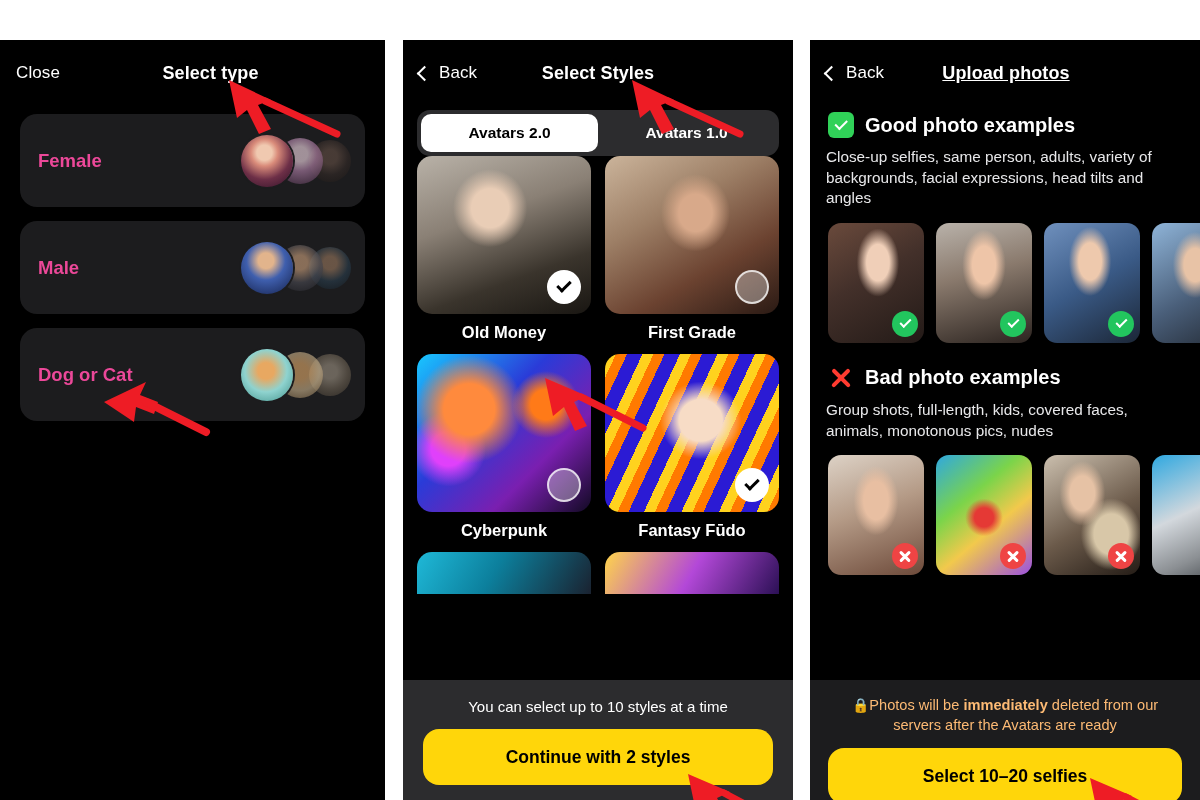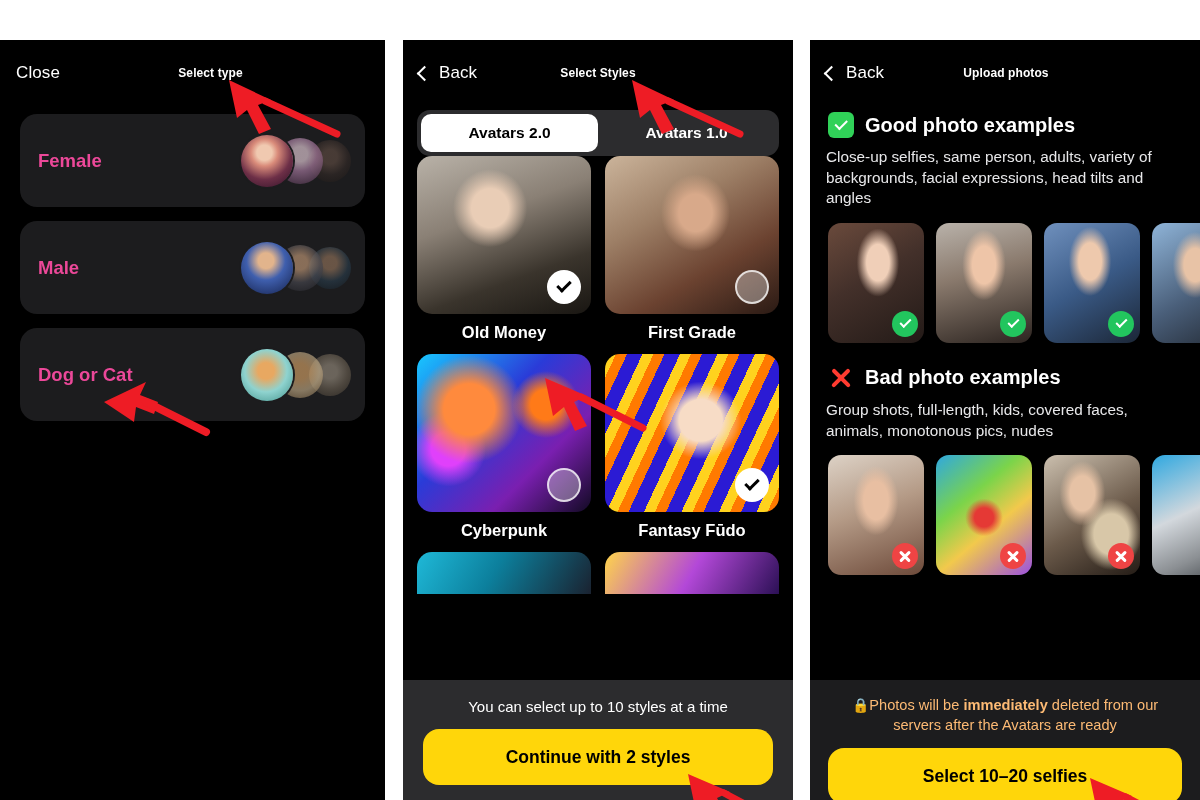--- a/index.html
+++ b/index.html
@@ -54,28 +54,28 @@
     width: 11px; height: 11px;
     border-left: 2.6px solid #fff;
     border-bottom: 2.6px solid #fff;
     transform: rotate(45deg);
     margin-right: 9px;
     position: relative; top: 0px;
   }
   .nav-title {
     width: 100%;
     text-align: center;
-    font-size: 12px;
+    font-size: 18px;
     font-weight: bold;
     color: #ffffff;
     letter-spacing: .1px;
   }
   .panel-1 .nav-title { padding-left: 36px; }
   .panel-2 .nav-title { }
-  .panel-3 .nav-title { padding-left: 2px; }
+  .panel-3 .nav-title { padding-left: 2px; text-decoration: underline; }
 
   
   .type-list { padding: 8px 20px 0 20px; display: flex; flex-direction: column; gap: 14px; }
   .type-card {
     position: relative;
     height: 93px;
     background: #1c1c1e;
     border-radius: 17px;
     display: flex;
     align-items: center;

